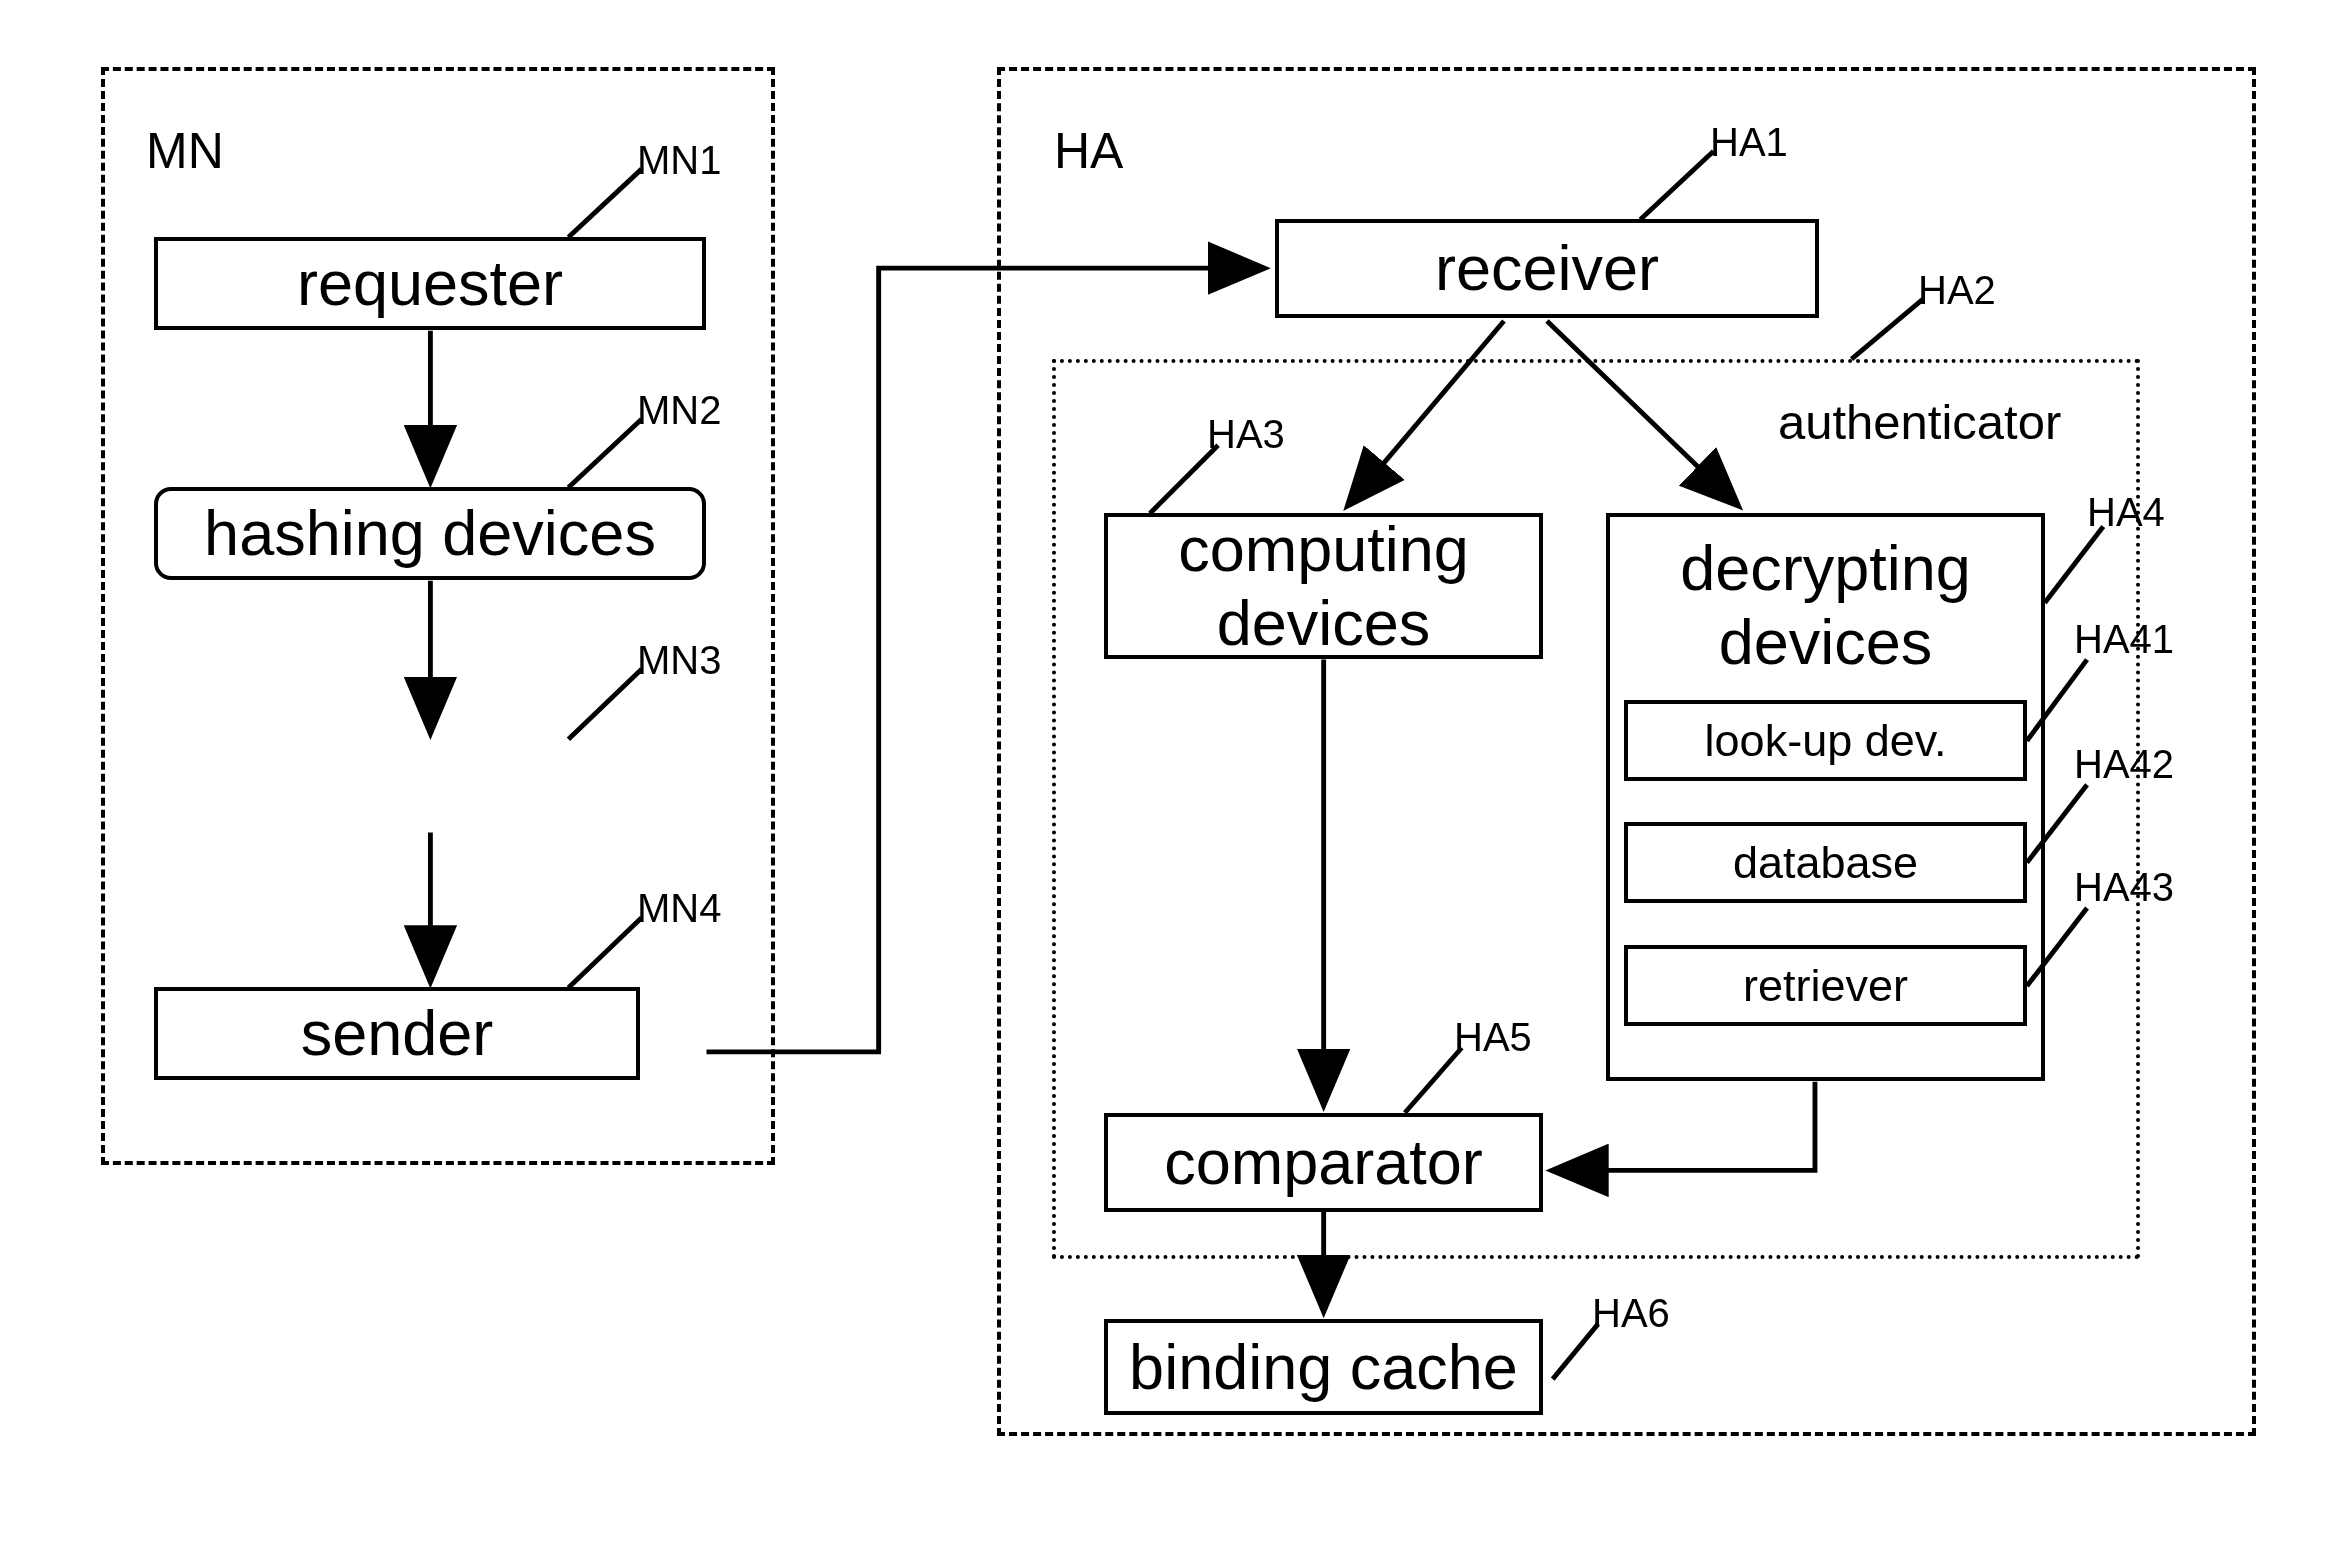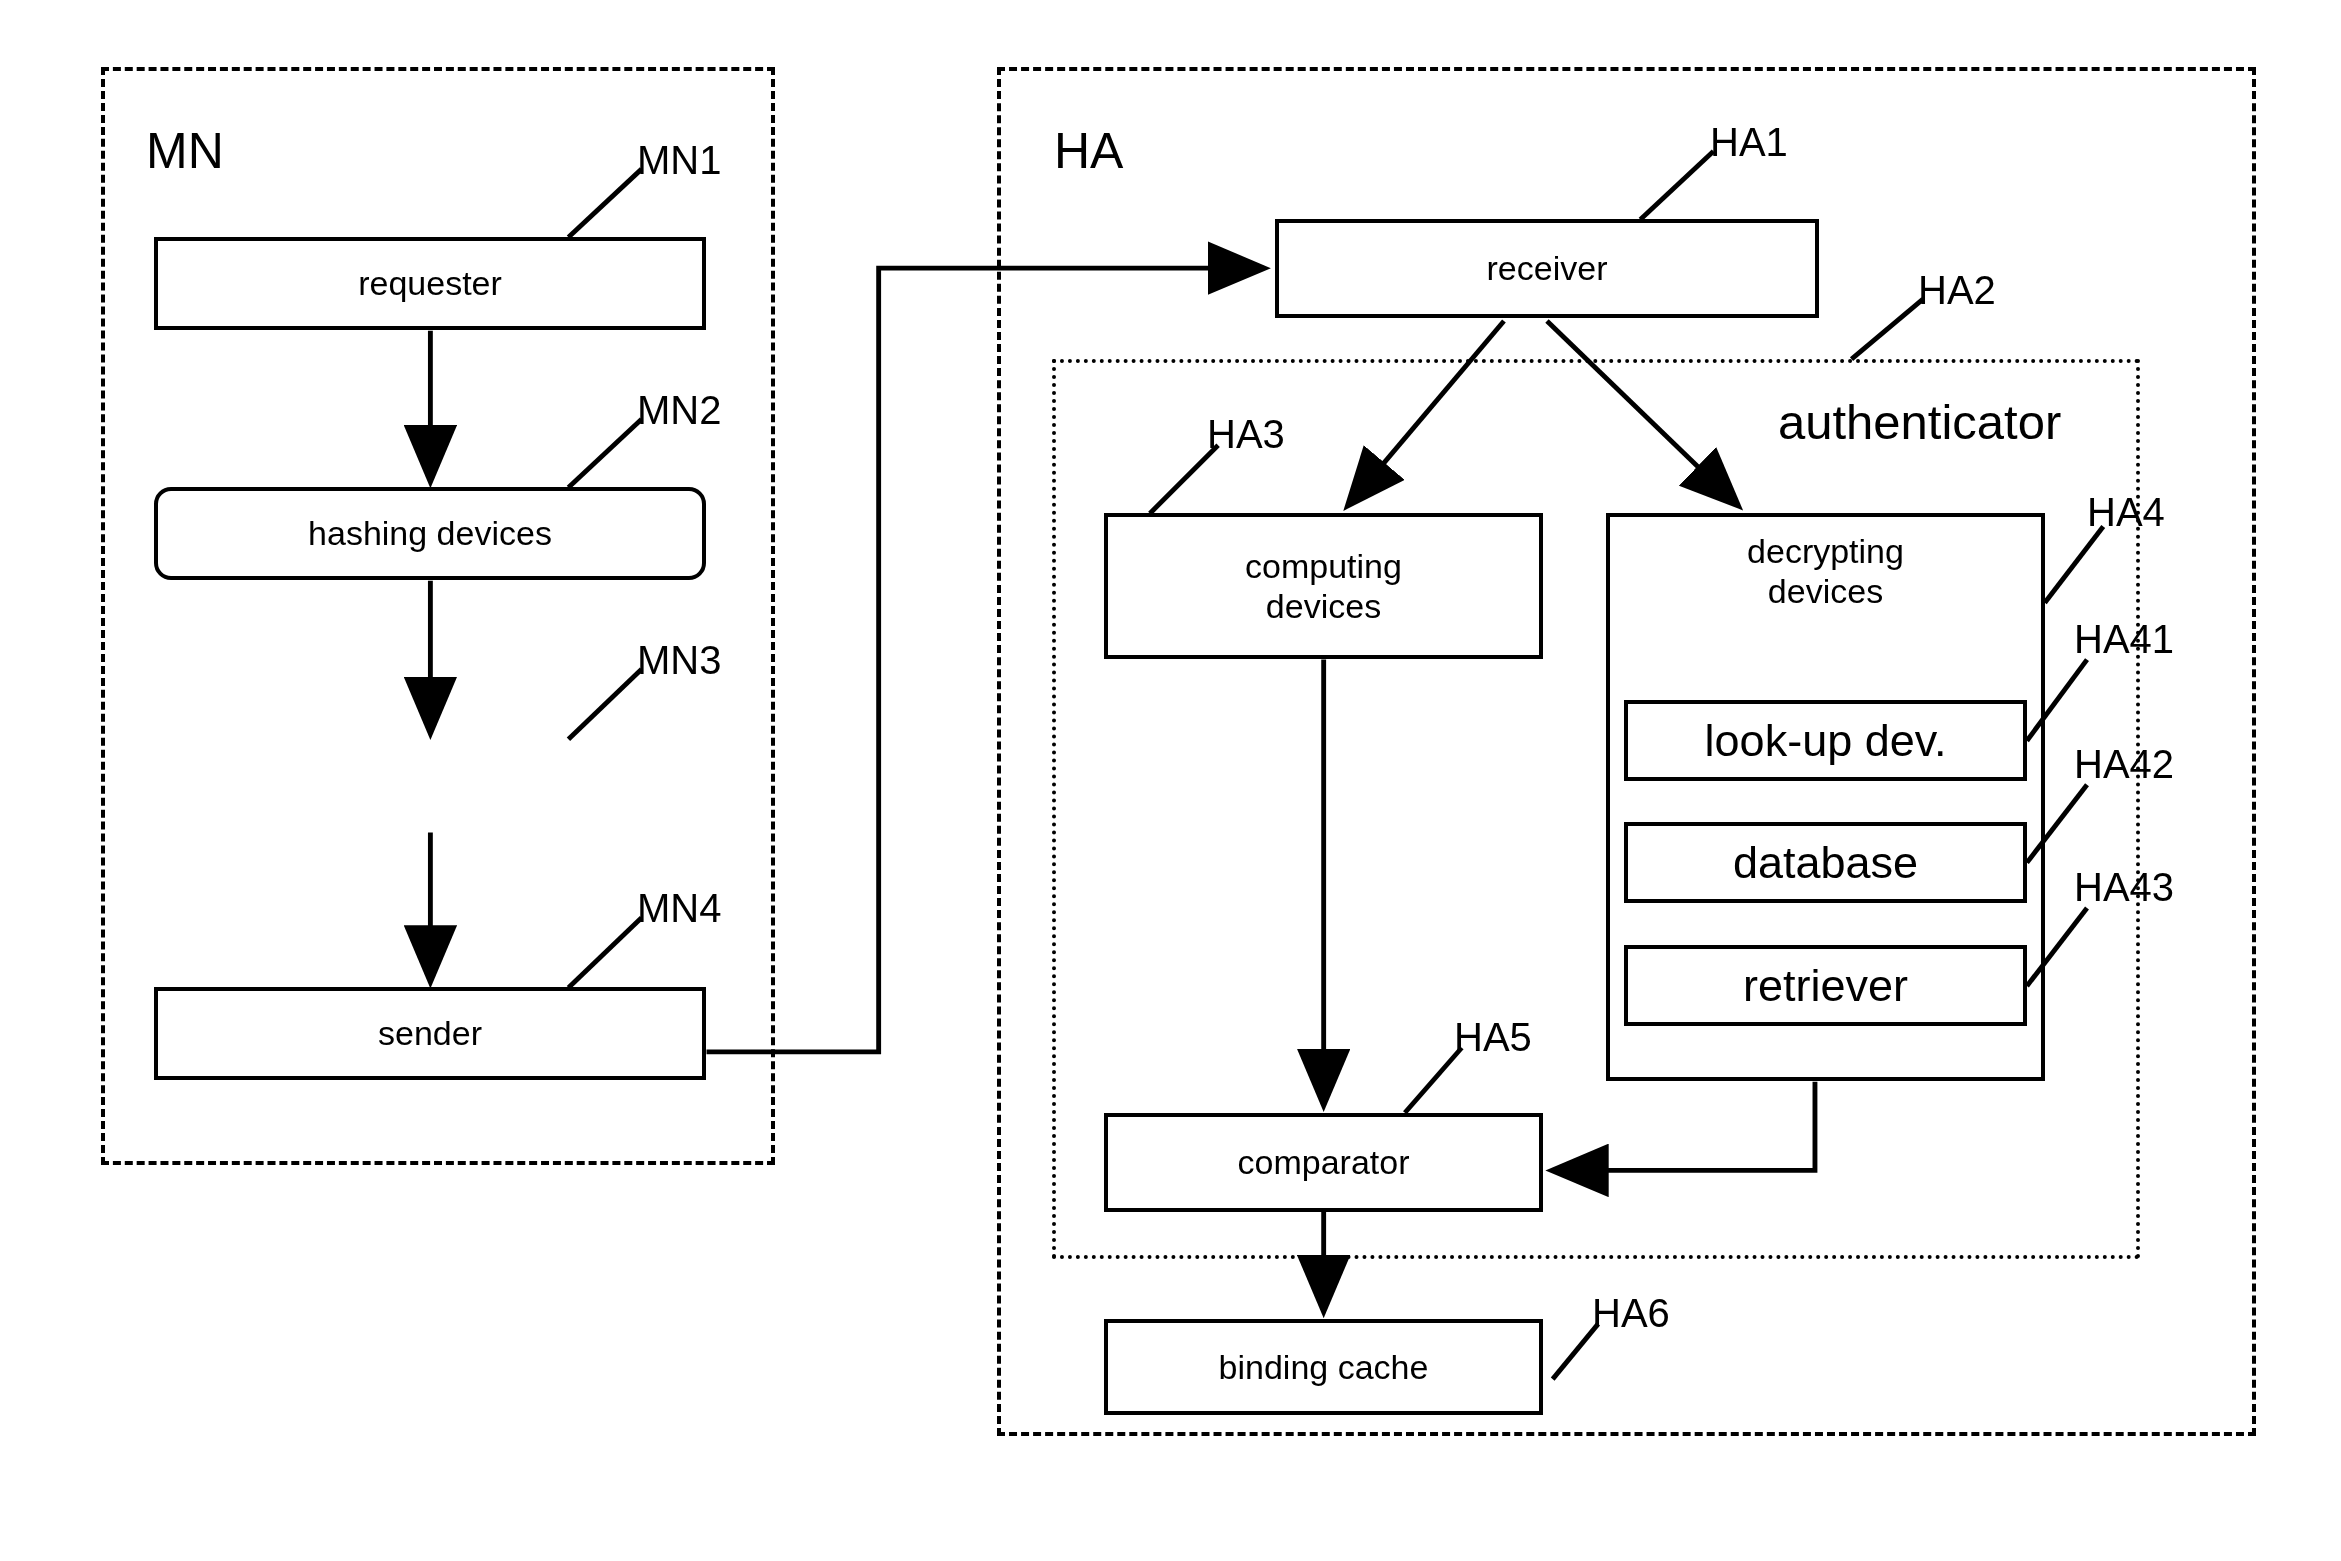--- a/index.html
+++ b/index.html
@@ -54,21 +54,21 @@
   }
   
   .tag {
     position: absolute;
     color: #000000;
     white-space: nowrap;
     line-height: 1;
   }
   .f-group   { font-size: 50px; }
   .f-ref     { font-size: 40px; }
-  .f-box     { font-size: 34px; }
+  .f-box     { font-size: 63px; }
   .f-boxsm   { font-size: 45px; }
   .f-auth    { font-size: 49px; }
 </style>
 </head>
 <body>
 
 <div id="canvas">
 
   <div class="container-dashed" style="left:101px; top:67px; width:674px; height:1098px;"></div>
 
@@ -84,21 +84,21 @@
 
   <div class="box f-box" style="left:154px; top:237px; width:552px; height:93px;">
     <span class="box-label">requester</span>
   </div>
 
   <div class="box f-box" style="left:154px; top:487px; width:552px; height:93px;border-radius:17px;">
     <span class="box-label">hashing devices</span>
   </div>
 
 
-  <div class="box f-box" style="left:154px; top:987px; width:552px; height:93px;">
+  <div class="box f-box" style="left:154px; top:987px; width:486px; height:93px;">
     <span class="box-label">sender</span>
   </div>
 
   <div class="box f-box" style="left:1275px; top:219px; width:544px; height:99px;">
     <span class="box-label">receiver</span>
   </div>
 
   <div class="box f-box" style="left:1104px; top:513px; width:439px; height:146px;">
     <span class="box-label">computing
 devices</span>

